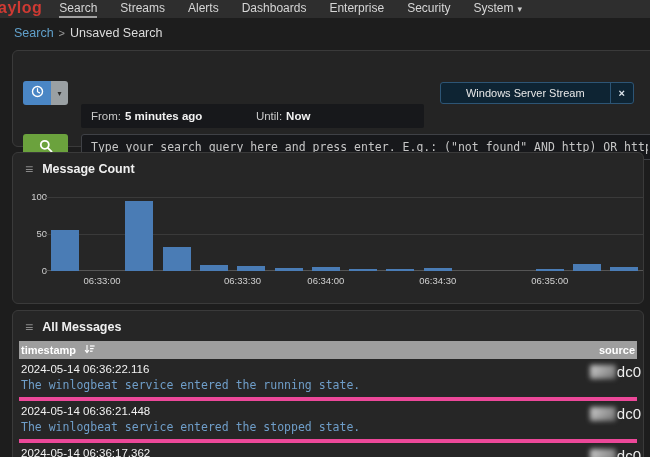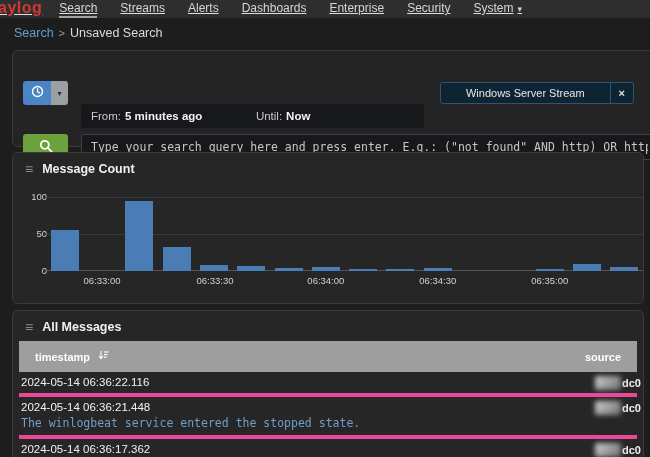--- a/index.html
+++ b/index.html
@@ -2,21 +2,21 @@
 <html><head>
 <meta charset="utf-8">
 <style>
   * { box-sizing: border-box; margin: 0; padding: 0; }
   body { background: #111; font-family: "Liberation Sans", sans-serif; }
   .screen { position: relative; width: 650px; height: 457px; overflow: hidden;
             background: #1d1d1d; color: #ddd; }
 
   
   .navbar { position: absolute; top: 0; left: 0; right: 0; height: 18px;
-            background: #2e2e2e; display: flex; align-items: flex-start; overflow: hidden; text-decoration: underline; }
+            background: #2e2e2e; display: flex; align-items: flex-start; overflow: hidden; }
   .logo { color: #cf3a33; font-weight: bold; font-size: 16px; line-height: 15px;
           letter-spacing: .5px; margin-left: -2px; }
   .nav-items { display: flex; list-style: none; gap: 23px; padding-left: 17px; }
   .nav-item { font-size: 12px; color: #d6d6d6; line-height: 14px; padding-top: 1px;
               white-space: nowrap; cursor: pointer; }
   .nav-item.active { border-bottom: 2px solid #a0a0a0; padding-bottom: 1px; }
   .nav-caret { font-size: 9px; margin-left: 4px; color: #cfcfcf; }
 
   
   .breadcrumb { position: absolute; top: 20px; left: 14px; height: 26px;
@@ -82,35 +82,35 @@
   
   .ylabels span { position: absolute; left: 6px; width: 28px; text-align: right;
                   font-size: 9.5px; color: #cfcfcf; }
   .plot { position: absolute; left: 33px; top: 44px; width: 597px; height: 74px; cursor: crosshair; }
   .gridline { position: absolute; left: 0; right: -14px; height: 1px; }
   .bar { position: absolute; bottom: 0; width: 28px; }
   .xticks span { position: absolute; top: 122px; width: 60px; text-align: center;
                  font-size: 9.5px; color: #d2d2d2; }
 
   
-  .table-head { margin: 3px 6px 0; background: #9e9e9e; height: 31px; display: flex;
-                align-items: center; justify-content: space-between; padding: 0 16px;
+  .table-head { margin: 3px 6px 0; background: #9e9e9e; height: 18px; display: flex;
+                align-items: center; justify-content: space-between; padding: 0 2px;
                 font-size: 11px; font-weight: bold; color: #fff; }
   .th-left { display: flex; align-items: center; gap: 8px; cursor: pointer; }
   .th-right { cursor: pointer; }
   .rows { margin: 0 6px; }
   .msg-row { position: relative; padding: 4px 2px 5px; border-top: 4px solid #ec4899; cursor: pointer; }
   .msg-row:first-child { border-top: none; }
   .ts { font-size: 11.5px; font-weight: normal; color: #f2f2f2; }
   .msg { font-size: 11.5px; color: #6f9ec9; font-family: "DejaVu Sans Mono", monospace;
          margin-top: 3px; white-space: nowrap; }
   .src { position: absolute; top: 4px; right: -4px; display: flex; align-items: center; gap: 1px; }
   .blur-blob { width: 26px; height: 14px; border-radius: 2px;
                background: linear-gradient(135deg, #cfcfcf, #6f6f6f); filter: blur(2.5px); }
-  .src-text { font-size: 11px; font-weight: bold; color: #efefef; }
+  .src-text { font-size: 15px; font-weight: normal; color: #efefef; }
 </style>
 </head>
 <body>
 
 <div class="screen">
 
   <nav class="navbar">
     <span class="logo">aylog</span>
     <ul class="nav-items">
       <li class="nav-item active">Search</li>
@@ -197,21 +197,21 @@
         <div class="bar" style="left: 265.844px; height: 4.44px; background: rgb(74, 124, 181);"></div>
         <div class="bar" style="left: 303.156px; height: 2.22px; background: rgb(74, 124, 181);"></div>
         <div class="bar" style="left: 340.469px; height: 2.22px; background: rgb(74, 124, 181);"></div>
         <div class="bar" style="left: 377.781px; height: 2.96px; background: rgb(74, 124, 181);"></div>
         <div class="bar" style="left: 489.719px; height: 2px; background: rgb(74, 124, 181);"></div>
         <div class="bar" style="left: 527.031px; height: 7.4px; background: rgb(74, 124, 181);"></div>
         <div class="bar" style="left: 564.344px; height: 3.7px; background: rgb(74, 124, 181);"></div>
       </div>
     <div class="xticks" id="xticks">
         <span style="left: 58.9688px;">06:33:00</span>
-        <span style="left: 172px;">06:33:30</span>
+        <span style="left: 188px; text-align: right;">06:33:30</span>
         <span style="left: 282.844px;">06:34:00</span>
         <span style="left: 394.781px;">06:34:30</span>
         <span style="left: 506.719px;">06:35:00</span>
         <span style="left: 618.656px;">06:35:30</span>
       </div>
   </section>
 
   <section class="panel panel-am">
     <div class="panel-header">
       <span class="drag-handle">≡</span>
@@ -227,20 +227,21 @@
               <rect x="6" y="4" width="3.6" height="1.2" fill="#fff"></rect>
               <rect x="6" y="6.6" width="2.6" height="1.2" fill="#fff"></rect>
             </svg>
         </span>
       </span>
       <span class="th-right">source</span>
     </div>
     <div class="rows">
       <div class="msg-row">
         <div class="ts">2024-05-14 06:36:22.116</div>
+        <div class="msg">The winlogbeat service entered the running state.</div>
         <span class="src">
           <span class="blur-blob"></span>
           <span class="src-text">dc0</span>
         </span>
       </div>
       <div class="msg-row">
         <div class="ts">2024-05-14 06:36:21.448</div>
         <div class="msg">The winlogbeat service entered the stopped state.</div>
         <span class="src">
           <span class="blur-blob"></span>

